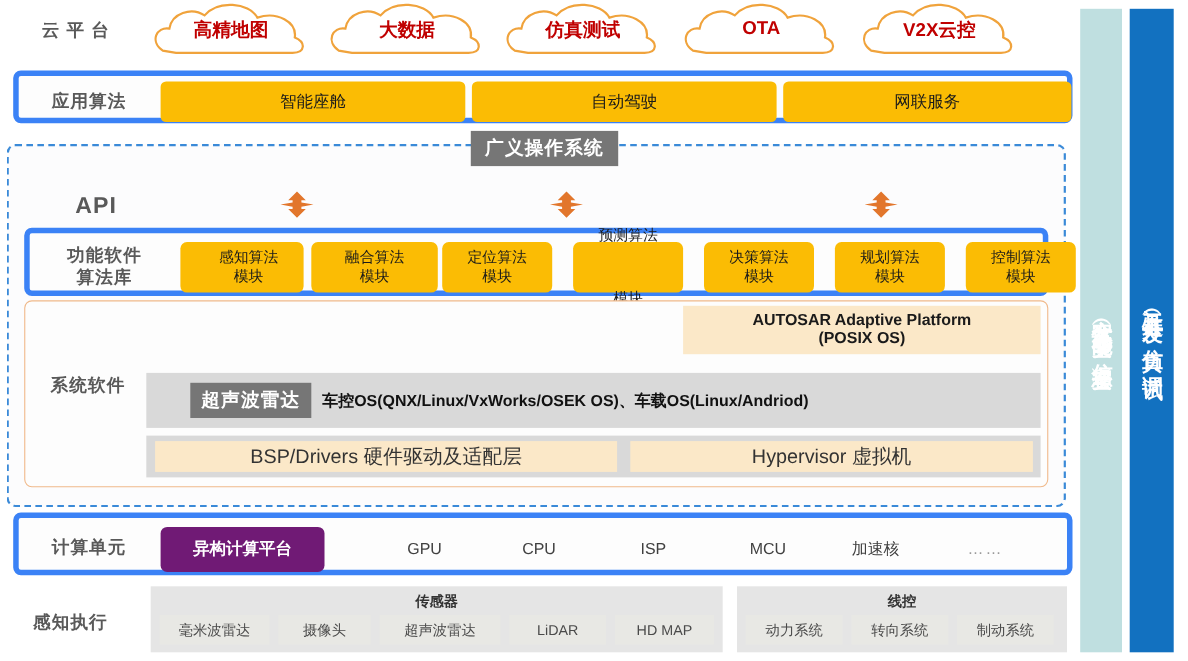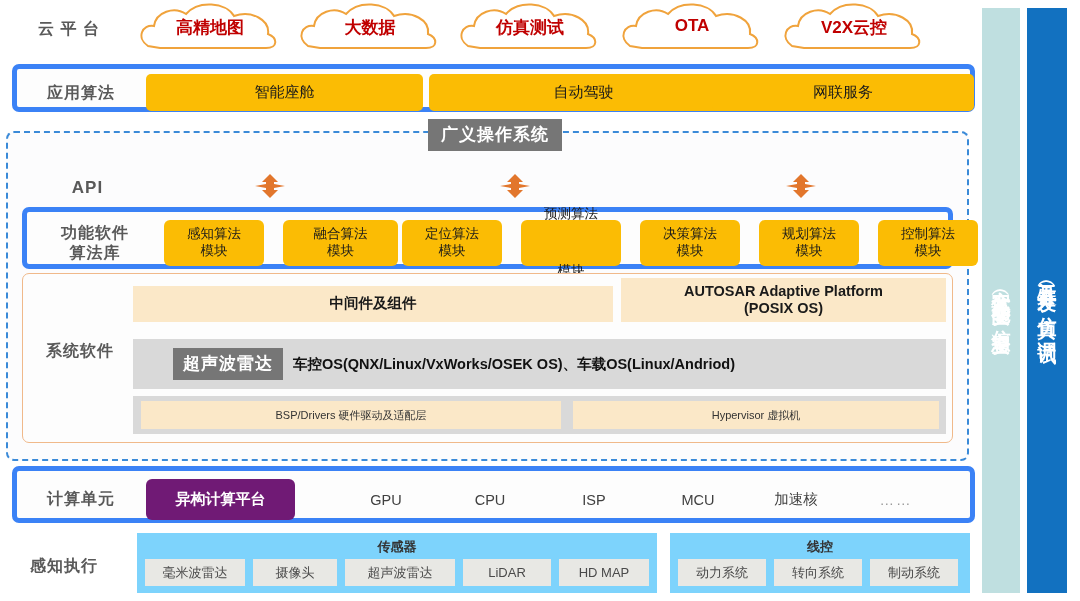--- a/index.html
+++ b/index.html
@@ -66,21 +66,21 @@
     padding:4px 13px 5px 13px;
     background:#767676;
     color:#ffffff;
     font-size:17px;font-weight:bold;letter-spacing:1px;
     z-index:6;
   }
 
   
   #api-label{
     position:absolute;left:40px;top:176px;width:95px;height:24px;
-    color:#595959;font-weight:bold;font-size:17px;letter-spacing:1px;
+    color:#595959;font-weight:bold;font-size:21px;letter-spacing:1px;
     display:flex;align-items:center;justify-content:center;
   }
   .updown-arrow{position:absolute;top:173px;width:32px;height:26px;}
 
   
   #func-row{left:22px;top:207px;width:931px;height:62px;}
   .algo-card{
     position:absolute;top:8px;height:46px;
     background:#fbbc04;
     border-radius:6px;
@@ -110,21 +110,21 @@
     padding:4px 10px 5px 10px;
   }
   #os-text{margin-left:10px;font-size:14.5px;font-weight:bold;color:#111;}
   #bsp-band{
     position:absolute;left:110px;top:122px;width:813px;height:38px;
     background:#d9d9d9;
   }
   .bsp-cell{
     position:absolute;top:5px;height:28px;background:#fbe8c8;
     display:flex;align-items:center;justify-content:center;
-    font-size:11px;color:#333;
+    font-size:18px;color:#333;
   }
 
   
   #compute-row{left:12px;top:466px;width:963px;height:57px;text-decoration:underline;}
   #hetero-badge{
     position:absolute;left:129px;top:8px;width:149px;height:41px;
     background:#701a75;color:#fff;border-radius:6px;
     display:flex;align-items:center;justify-content:center;
     font-size:15px;font-weight:bold;
   }
@@ -133,21 +133,21 @@
     display:flex;align-items:center;justify-content:center;
     font-size:14.5px;color:#404040;
   }
 
   
   #percep-label{
     position:absolute;left:14px;top:552px;width:100px;height:28px;
     color:#595959;font-weight:bold;font-size:16px;letter-spacing:1px;
     display:flex;align-items:center;justify-content:center;
   }
-  .gray-group{position:absolute;background:#7dd3fc;}
+  .gray-group{position:absolute;background:#e5e5e5;}
   .group-title{
     position:absolute;width:100%;top:5px;left:0;
     text-align:center;font-size:13px;font-weight:bold;color:#333;
   }
   .chip{
     position:absolute;height:27px;background:#e8e8e4;
     display:flex;align-items:center;justify-content:center;
     font-size:13px;color:#4a4a4a;
   }
 
@@ -201,21 +201,21 @@
       <div class="cloud-label" style="left:170px;top:14px;width:120px;">大数据</div>
       <div class="cloud-label" style="left:330px;top:14px;width:120px;">仿真测试</div>
       <div class="cloud-label" style="left:492px;top:14px;width:120px;">OTA</div>
       <div class="cloud-label" style="left:654px;top:14px;width:120px;">V2X云控</div>
     </div>
   </div>
 
   <div class="rowbox" id="app-row">
     <div class="rowlabel" style="left:4px;top:10px;width:120px;height:28px;">应用算法</div>
     <div class="app-card" style="left:129px;width:277px;">智能座舱</div>
-    <div class="app-card" style="left:412px;width:277px;padding-left:16px;">自动驾驶</div>
+    <div class="app-card" style="left:412px;width:277px;">自动驾驶</div>
     <div class="app-card" style="left:695px;width:262px;">网联服务</div>
   </div>
 
   <div id="broad-os"></div>
   <div id="broad-os-badge">广义操作系统</div>
 
   <div id="api-label">API</div>
 
   <div class="updown-arrow" style="left:254px;">
     <svg width="32" height="26" viewBox="0 0 32 26">
@@ -232,21 +232,21 @@
       <path d="M16,1 L24,9 L20,9 L20,11 L31,13 L20,15 L20,17 L24,17 L16,25 L8,17 L12,17 L12,15 L1,13 L12,11 L12,9 L8,9 Z" fill="#e2762c"></path>
     </svg>
   </div>
 
   <div class="rowbox" id="func-row">
     <div class="rowlabel" style="left:2px;top:8px;width:132px;height:46px;flex-direction:column;">
       <span>功能软件</span>
       <span>算法库</span>
     </div>
 
-    <div class="algo-card" style="left:137px;width:100px;flex-direction:column;">
+    <div class="algo-card" style="left:137px;width:100px;flex-direction:column;padding-left:12px;">
       <span>感知算法</span>
       <span>模块</span>
     </div>
     <div class="algo-card" style="left:256px;width:115px;flex-direction:column;text-align:center;">
       <span>融合算法</span>
       <span>模块</span>
     </div>
     <div class="algo-card" style="left:375px;width:100px;flex-direction:column;">
       <span>定位算法</span>
       <span>模块</span>
@@ -265,21 +265,20 @@
     </div>
     <div class="algo-card" style="left:851px;width:100px;flex-direction:column;">
       <span>控制算法</span>
       <span>模块</span>
     </div>
   </div>
 
   <div id="sys-row">
     <div class="rowlabel" style="left:2px;top:62px;width:110px;height:30px;">系统软件</div>
 
-    <div class="mid-band" style="left:110px;top:12px;width:480px;">中间件及组件</div>
 
     <div class="mid-band" style="left:598px;top:4px;width:325px;height:44px;">
       <span>AUTOSAR  Adaptive Platform</span>
       <span>(POSIX OS)</span>
     </div>
 
     <div id="os-band">
       <span id="narrow-os-badge">超声波雷达</span>
       <span id="os-text">车控OS(QNX/Linux/VxWorks/OSEK  OS)、车载OS(Linux/Andriod)</span>
     </div>

